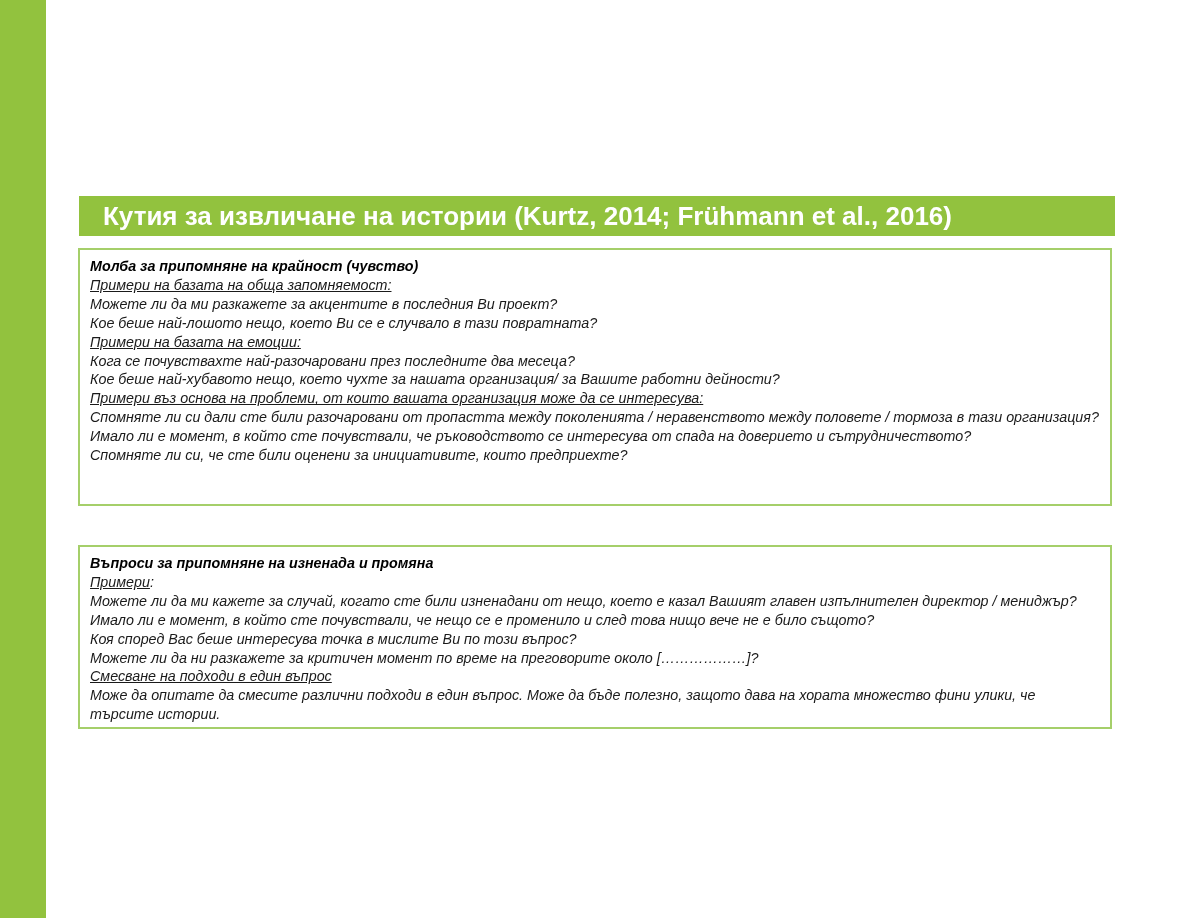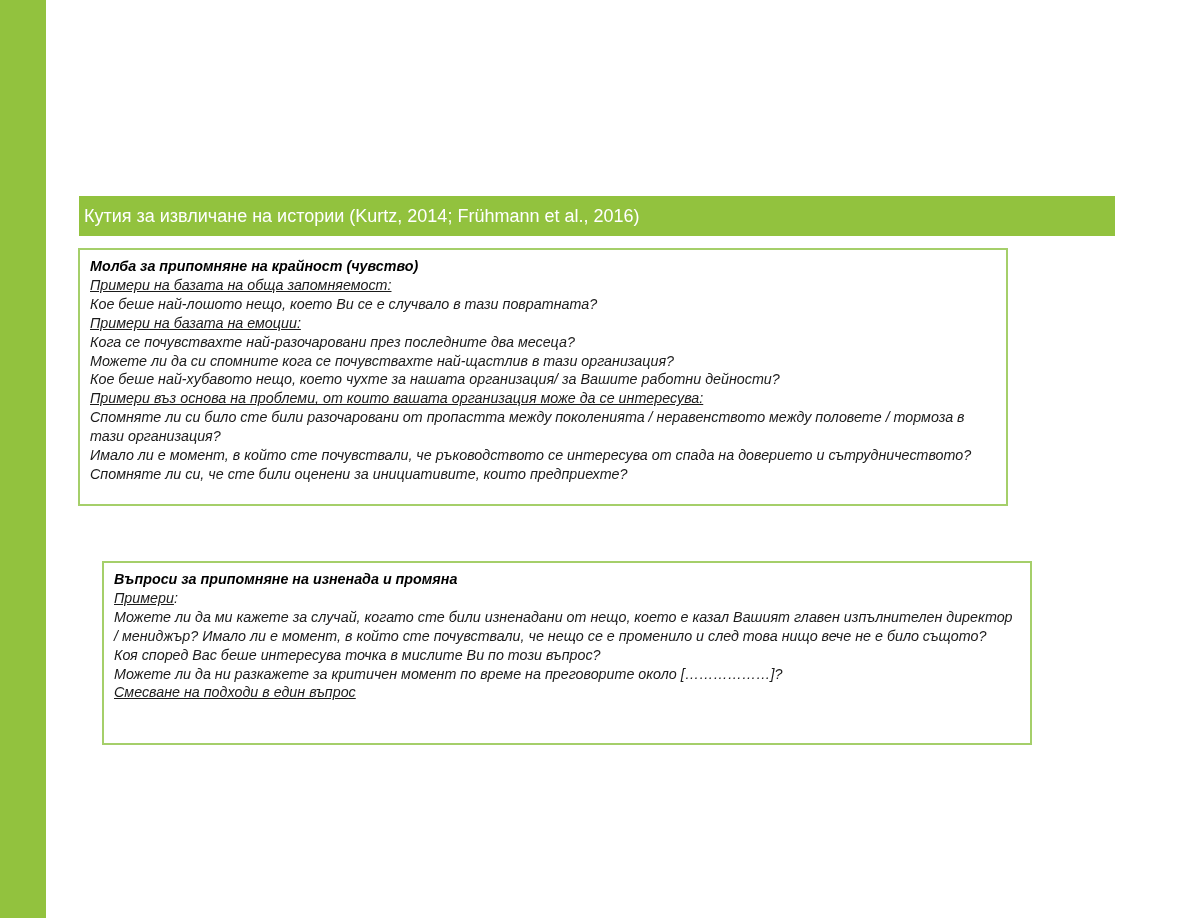--- a/index.html
+++ b/index.html
@@ -23,41 +23,41 @@
     background: #92c23e;
   }
   .title-banner {
     position: absolute;
     left: 79px;
     top: 196px;
     width: 1036px;
     height: 40px;
     background: #92c23e;
     color: #ffffff;
-    font-weight: normal;
-    font-size: 18px;
+    font-weight: bold;
+    font-size: 26px;
     line-height: 40px;
-    padding-left: 5px;
+    padding-left: 24px;
     box-sizing: border-box;
     white-space: nowrap;
   }
   .box {
     position: absolute;
     left: 78px;
-    width: 930px;
+    width: 1034px;
     border: 2px solid #a5cf6a;
     box-sizing: border-box;
     padding: 7px 10px 6px 10px;
     font-size: 14.3px;
     line-height: 18.9px;
     color: #1a1a1a;
     font-style: italic;
   }
   .box1 { top: 248px; height: 258px; }
-  .box2 { top: 561px; height: 184px; margin-left: 24px; }
+  .box2 { top: 545px; height: 184px; }
   .box .heading {
     font-weight: bold;
     font-style: italic;
     color: #000;
   }
   .box .subheading {
     text-decoration: underline;
     font-style: italic;
   }
   .box .line {
@@ -68,35 +68,36 @@
 <body>
 
 <div class="side-bar"></div>
 
 <div class="title-banner">Кутия за извличане на истории (Kurtz, 2014; Frühmann et al., 2016)</div>
 
 <div class="box box1">
   <span class="line heading">Молба за припомняне на крайност (чувство)</span>
 
   <span class="line subheading">Примери на базата на обща запомняемост:</span>
+  <span class="line">Можете ли да ми разкажете за акцентите в последния Ви проект?</span>
   <span class="line">Кое беше най-лошото нещо, което Ви се е случвало в тази повратната?</span>
 
   <span class="line subheading">Примери на базата на емоции:</span>
   <span class="line">Кога се почувствахте най-разочаровани през последните два месеца?</span>
-  <span class="line">Можете ли да си спомните кога се почувствахте най-щастлив в тази организация?</span>
   <span class="line">Кое беше най-хубавото нещо, което чухте за нашата организация/ за Вашите работни дейности?</span>
 
   <span class="line subheading">Примери въз основа на проблеми, от които вашата организация може да се интересува:</span>
-  <span class="line">Спомняте ли си било сте били разочаровани от пропастта между поколенията / неравенството между половете / тормоза в тази организация?</span>
+  <span class="line">Спомняте ли си дали сте били разочаровани от пропастта между поколенията / неравенството между половете / тормоза в тази организация?</span>
   <span class="line">Имало ли е момент, в който сте почувствали, че ръководството се интересува от спада на доверието и сътрудничеството?</span>
   <span class="line">Спомняте ли си, че сте били оценени за инициативите, които предприехте?</span>
 </div>
 
 <div class="box box2">
   <span class="line heading">Въпроси за припомняне на изненада и промяна</span>
 
   <span class="line"><span class="subheading">Примери</span><span>:</span></span>
   <span class="line">Можете ли да ми кажете за случай, когато сте били изненадани от нещо, което е казал Вашият главен изпълнителен директор / мениджър? Имало ли е момент, в който сте почувствали, че нещо се е променило и след това нищо вече не е било същото?</span>
   <span class="line">Коя според Вас беше интересува точка в мислите Ви по този въпрос?</span>
   <span class="line">Можете ли да ни разкажете за критичен момент по време на преговорите около [………………]?</span>
 
   <span class="line subheading">Смесване на подходи в един въпрос</span>
+  <span class="line">Може да опитате да смесите различни подходи в един въпрос. Може да бъде полезно, защото дава на хората множество фини улики, че търсите истории.</span>
 </div>
 
 </body></html>

